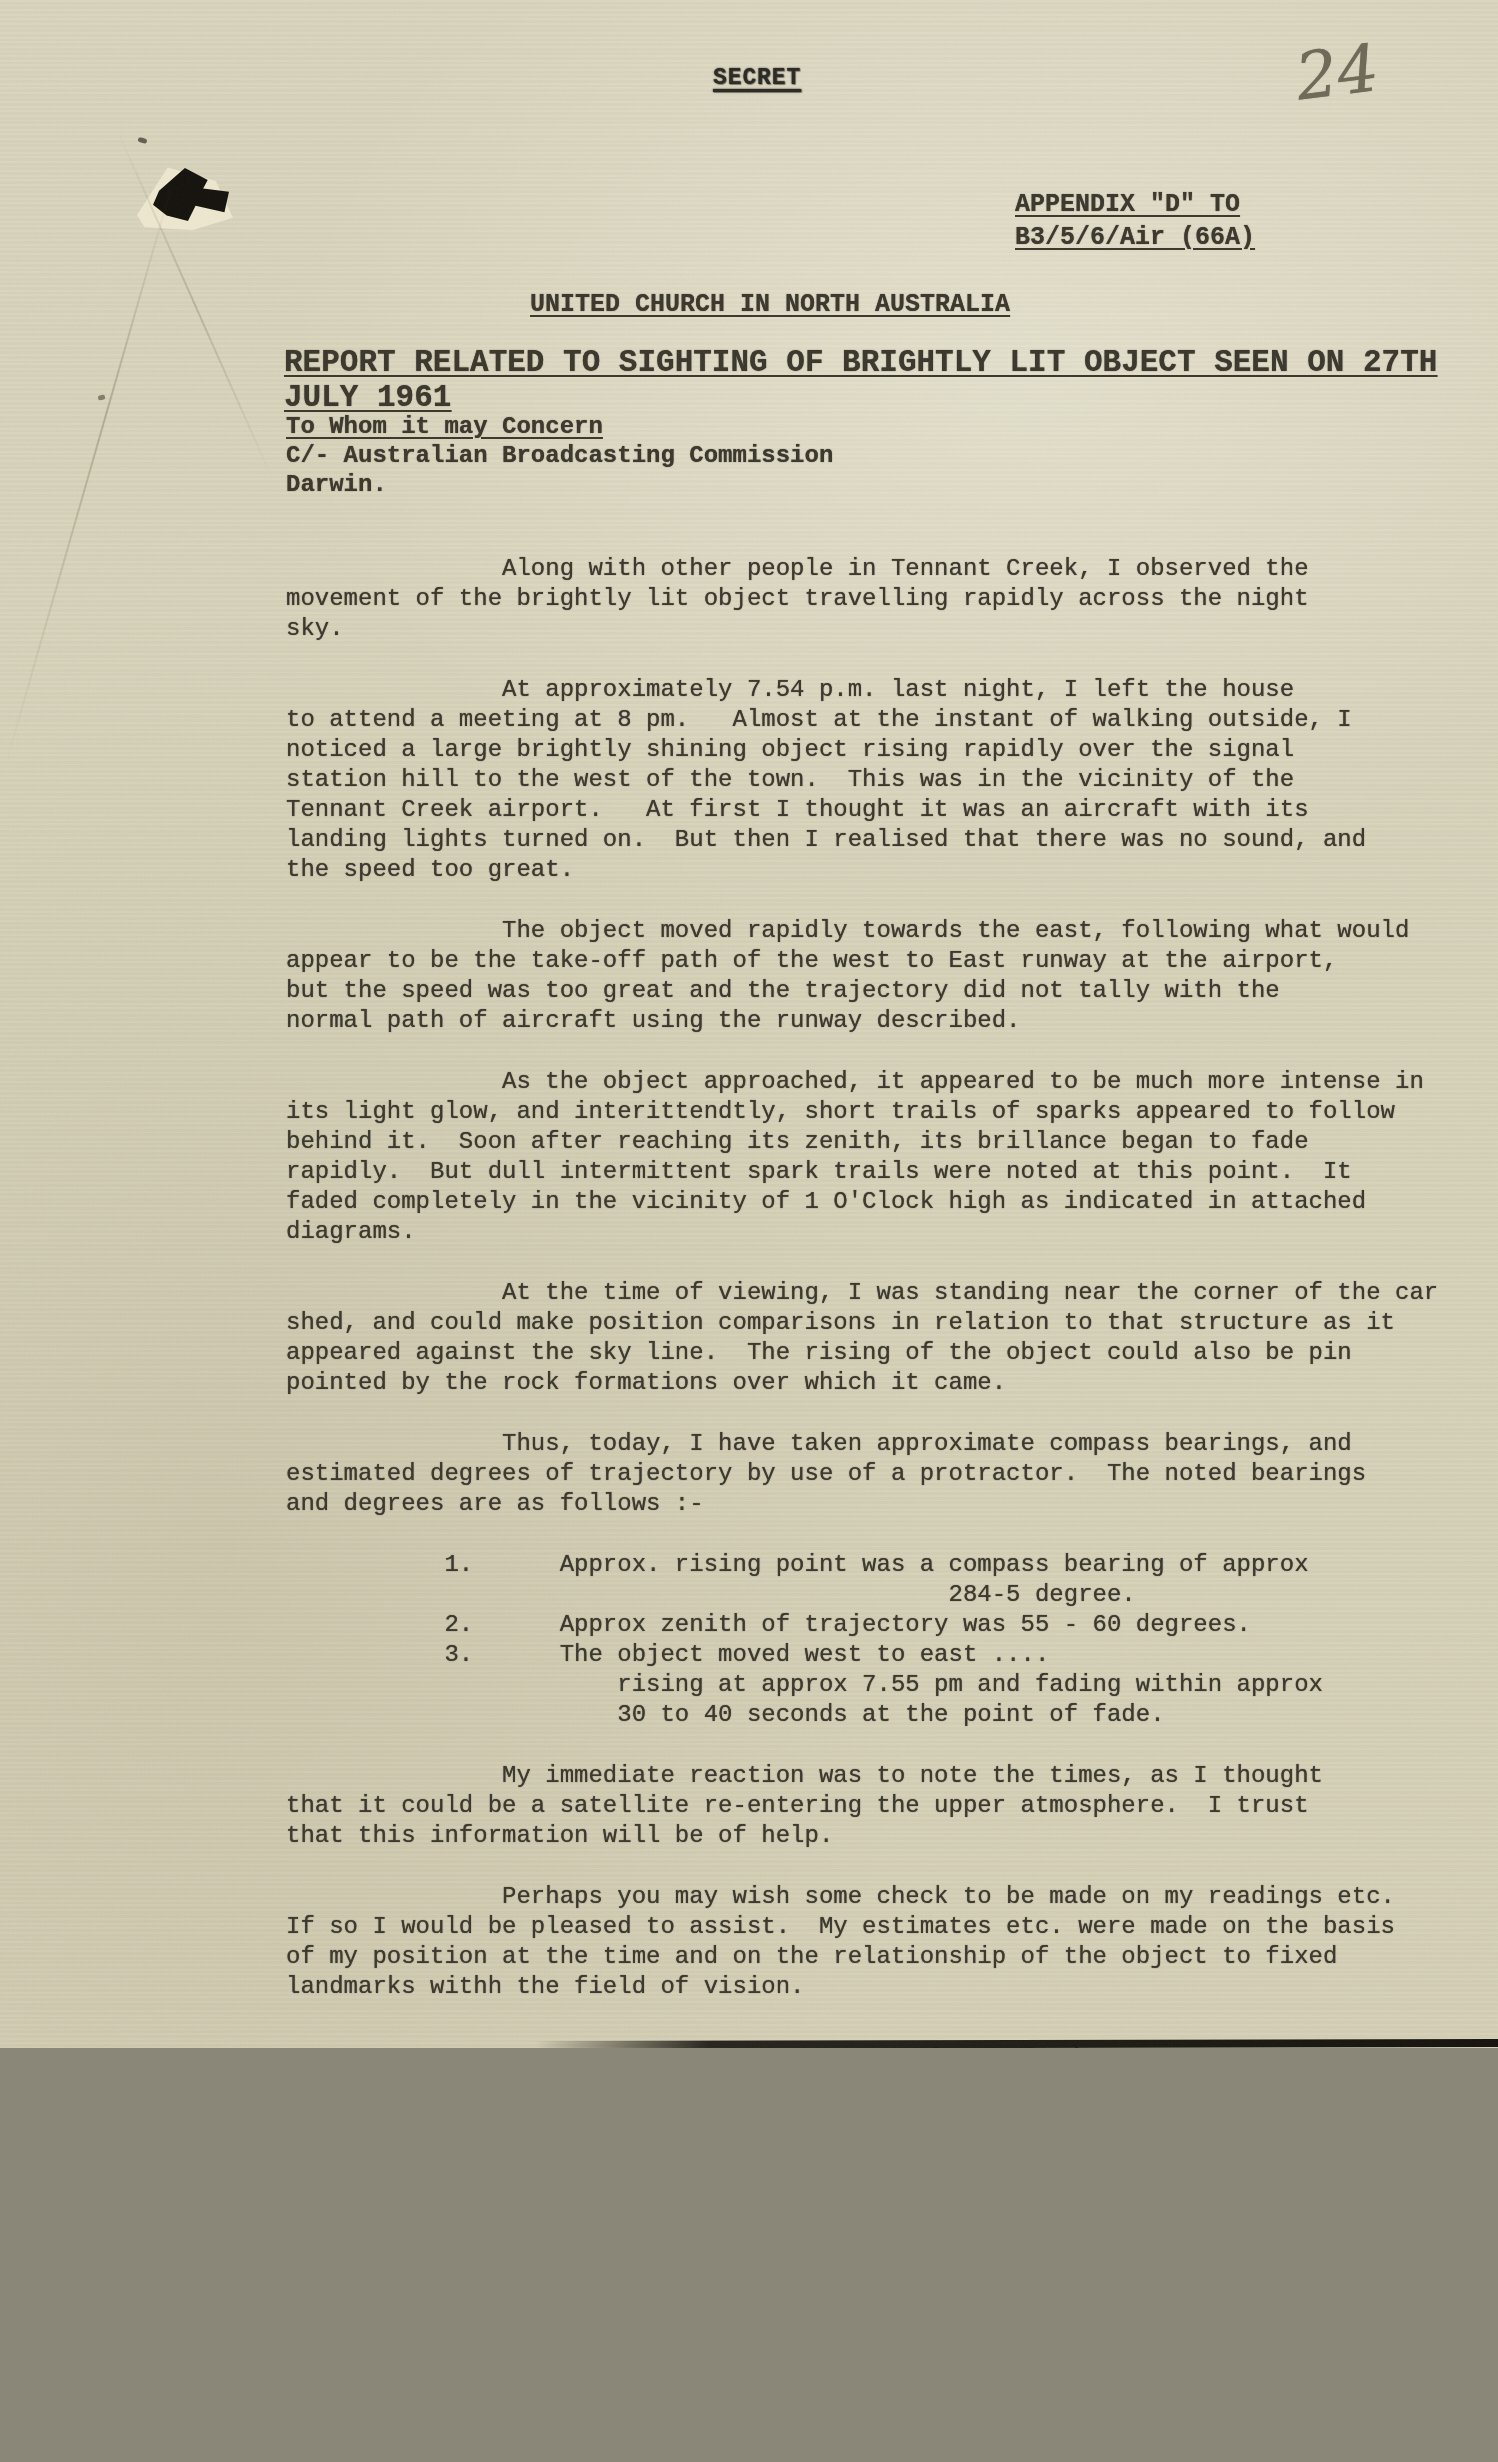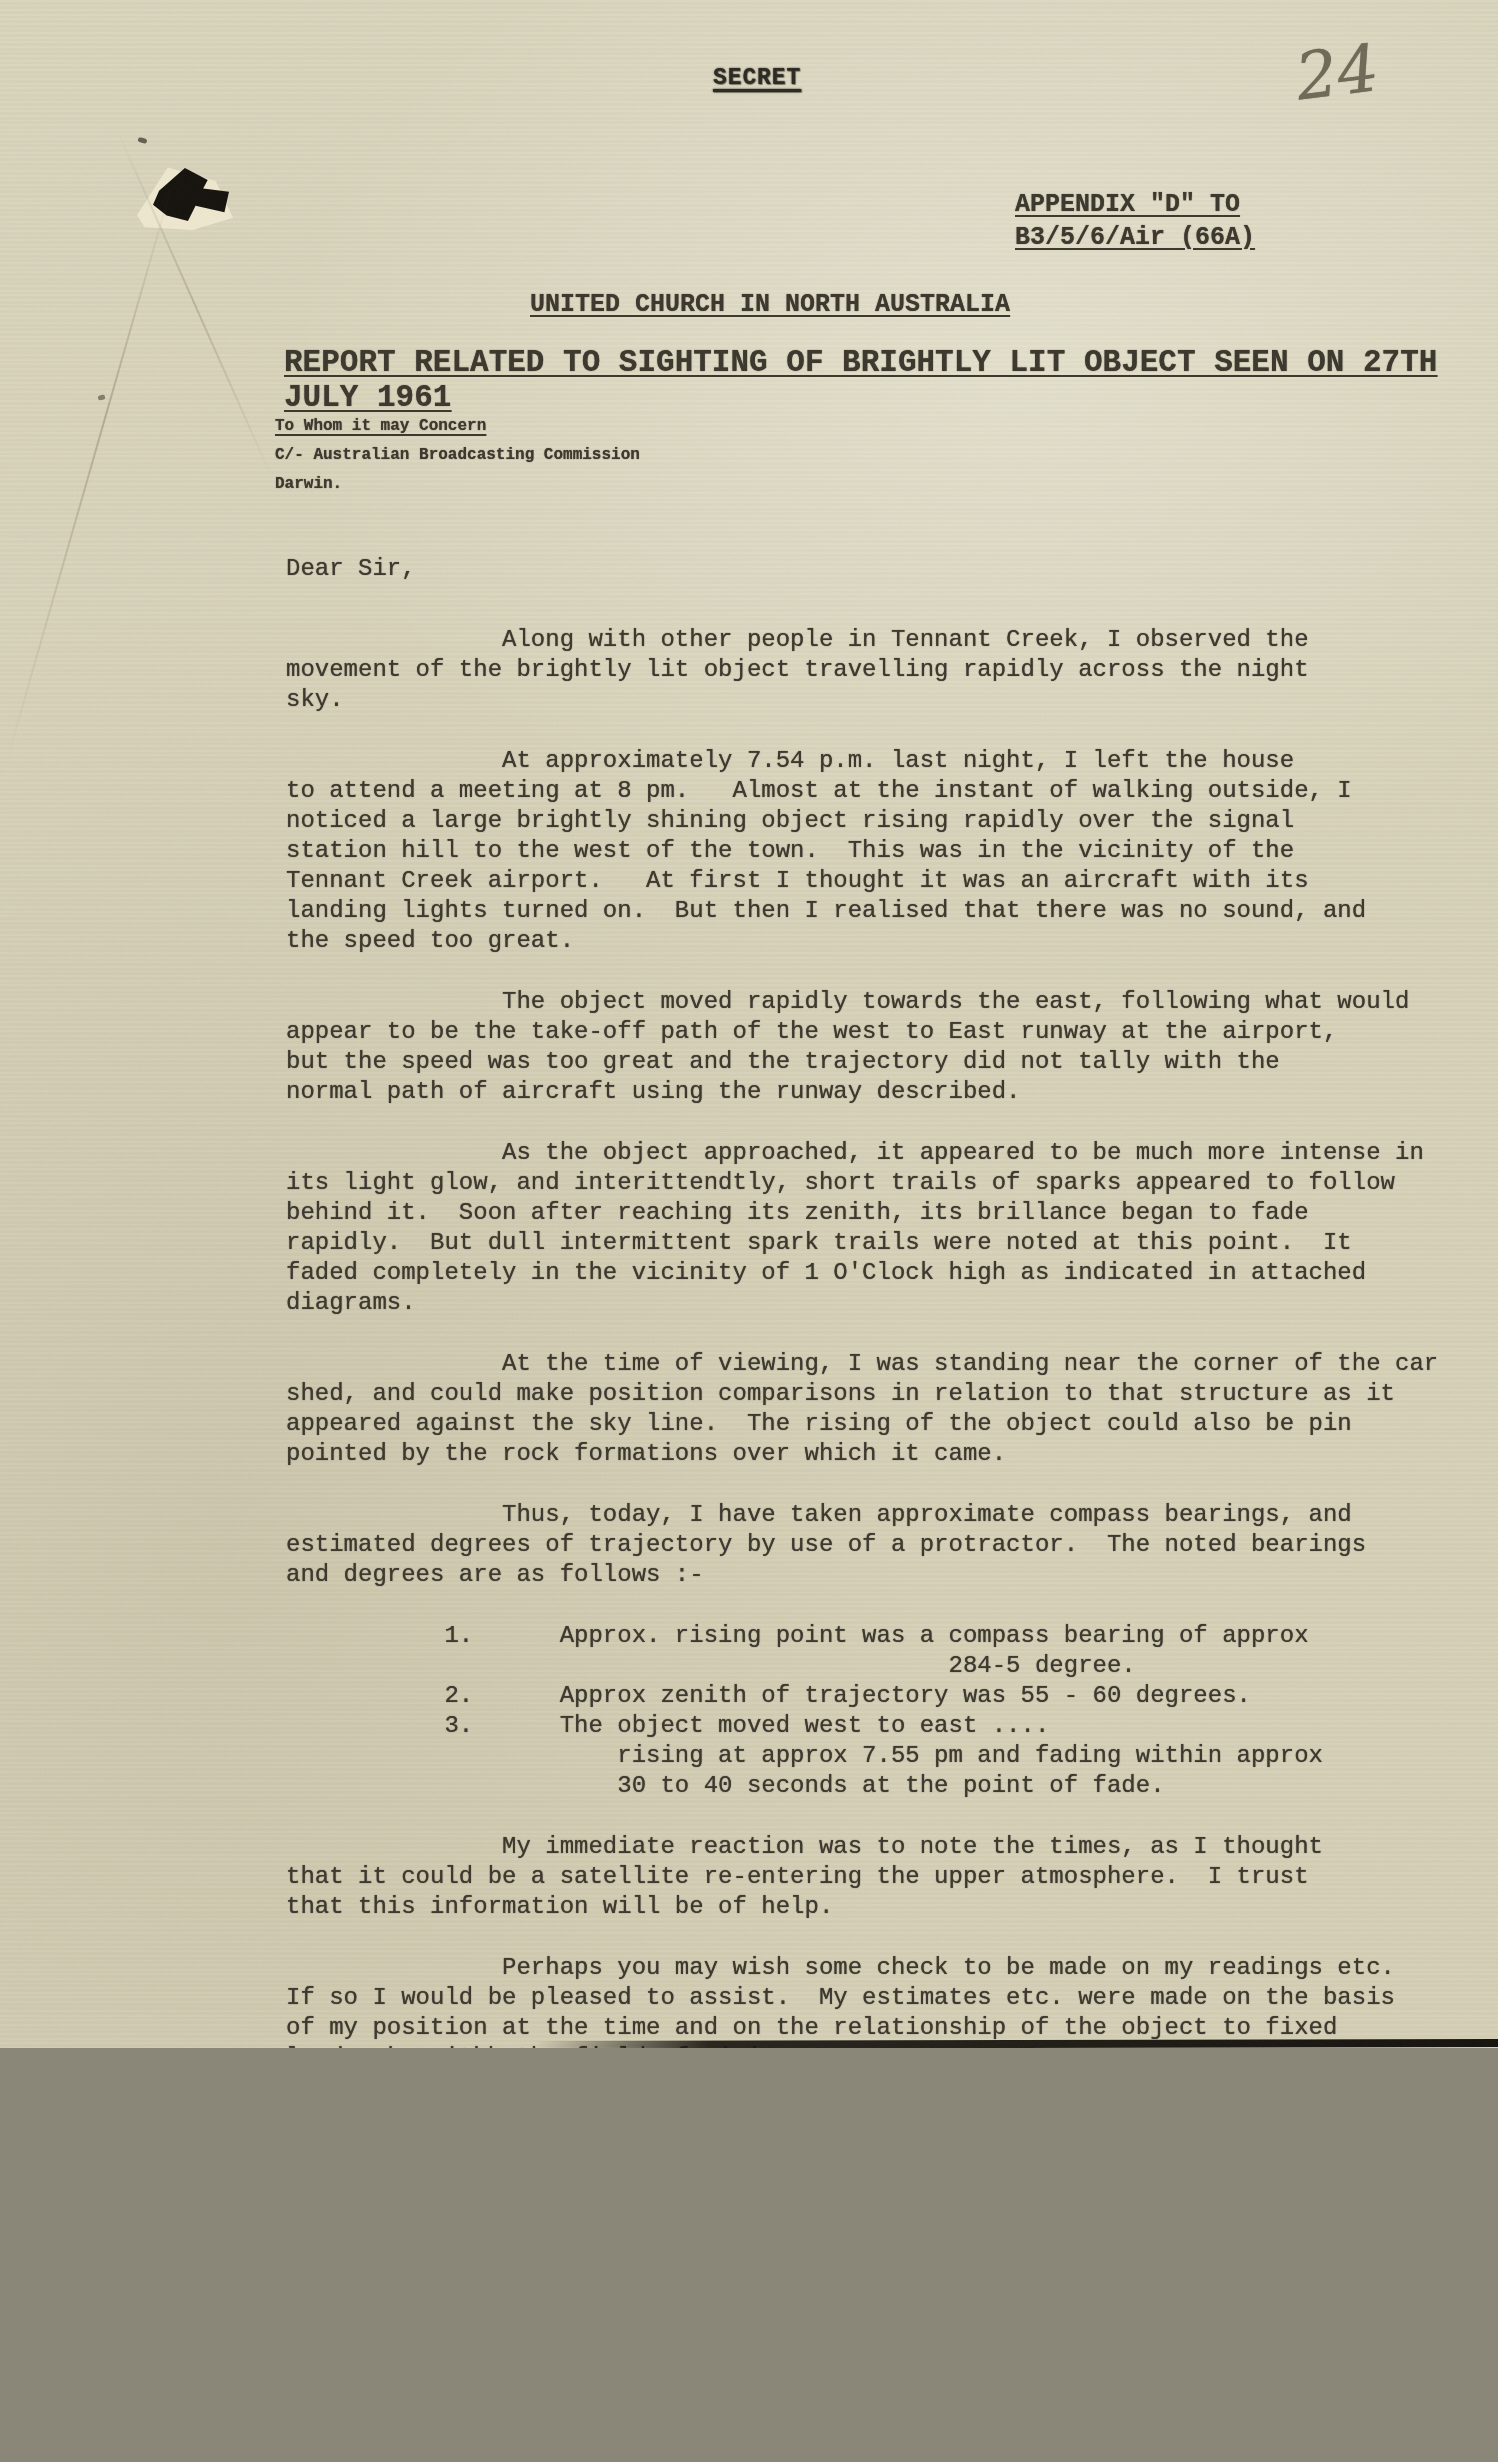--- a/index.html
+++ b/index.html
@@ -27,21 +27,21 @@
   .secret-top{ position:absolute; left:713px; top:65px; font-size:23px; }
   .page-num{
     position:absolute; left:1296px; top:35px;
     font-family:"DejaVu Serif",serif; font-style:italic;
     font-size:65px; color:#6e6857; transform:rotate(-7deg);
     text-shadow:0 0 0.9px rgba(110,104,87,0.8);
   }
   .appendix{ position:absolute; left:1015px; top:188px; font-size:25px; font-weight:bold; line-height:33px; }
   .org-title{ position:absolute; left:530px; top:282px; font-size:25px; font-weight:bold;margin-top:8px; }
   .report-title{ position:absolute; left:284px; top:345px; font-size:31px; font-weight:bold; }
-  .addressee{ position:absolute; left:275px; top:412px; font-size:16px; line-height:29px; font-weight:bold; }
+  .addressee{ position:absolute; left:286px; top:412px; font-size:24px; line-height:29px; font-weight:bold; }
   .addressee .ln{ white-space:pre; }
 
   .letter{ position:absolute; left:286px; top:554px; font-size:24px; line-height:30px; }
   .para{ white-space:pre; margin:0 0 31px 0; }
   .salutation{ margin-bottom:41px; }
   .closing-val{ margin:52px 0 0 595px; white-space:pre; }
   .closing-sig{ margin:42px 0 0 641px; white-space:pre; }
   .closing-encl{ margin:27px 0 0 -9.2px; white-space:pre; }
 
   .secret-bottom{ position:absolute; left:711px; top:2418px; font-size:23px; }
@@ -85,21 +85,20 @@
   <div class="org-title typed u2">UNITED CHURCH IN NORTH AUSTRALIA</div>
   <div class="report-title typed u2">REPORT RELATED TO SIGHTING OF BRIGHTLY LIT OBJECT SEEN ON 27TH JULY 1961</div>
 
   <div class="addressee typed">
     <div class="ln u2">To Whom it may Concern</div>
     <div class="ln">C/- Australian Broadcasting Commission</div>
     <div class="ln">Darwin.</div>
   </div>
 
   <div class="letter typed">
-    <div class="para salutation">Dear Sir,</div>
     <div class="para">               Along with other people in Tennant Creek, I observed the
 movement of the brightly lit object travelling rapidly across the night
 sky.</div>
     <div class="para">               At approximately 7.54 p.m. last night, I left the house
 to attend a meeting at 8 pm.   Almost at the instant of walking outside, I
 noticed a large brightly shining object rising rapidly over the signal
 station hill to the west of the town.  This was in the vicinity of the
 Tennant Creek airport.   At first I thought it was an aircraft with its
 landing lights turned on.  But then I realised that there was no sound, and
 the speed too great.</div>

